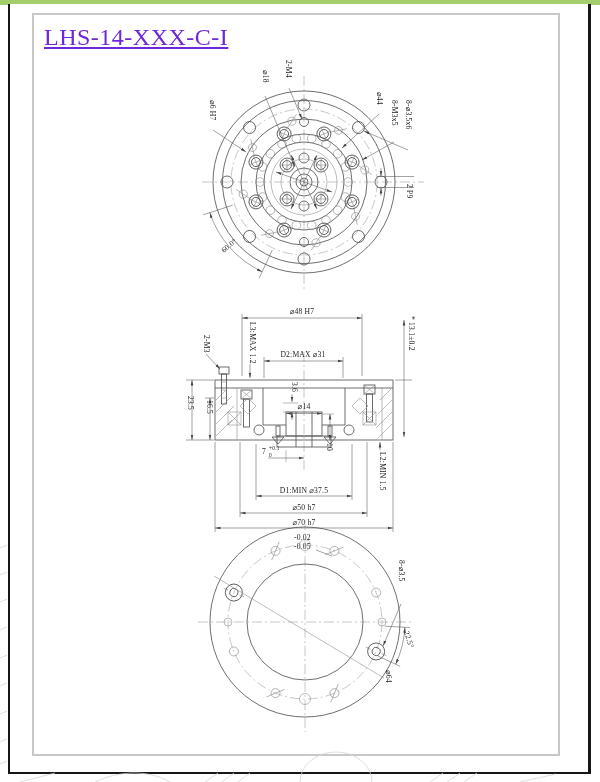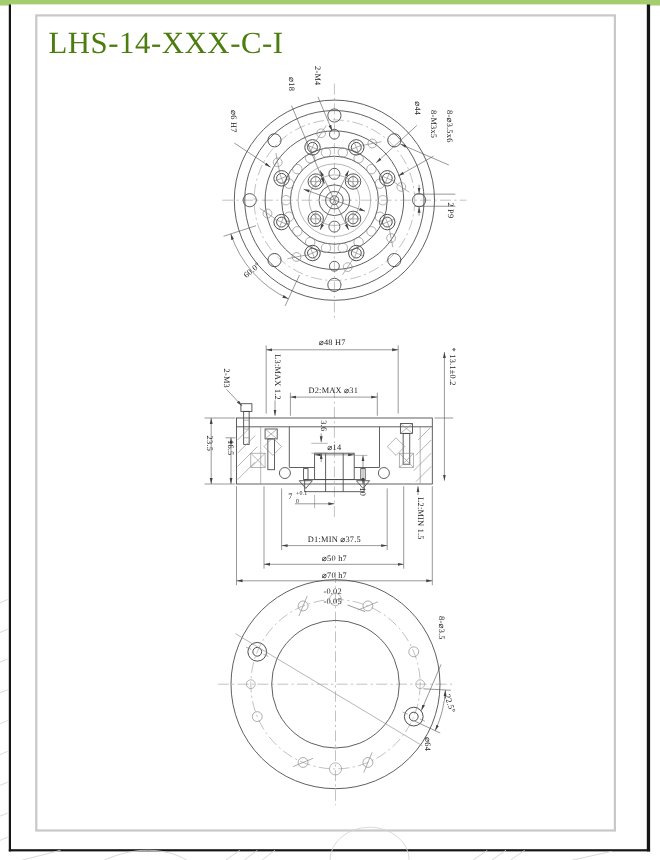--- a/index.html
+++ b/index.html
@@ -2,21 +2,21 @@
 <html><head>
 <meta charset="utf-8">
 <style>
   html,body{margin:0;padding:0;background:#ffffff;}
   body{width:600px;height:782px;position:relative;overflow:hidden;
        font-family:"Liberation Serif","DejaVu Serif",serif;}
   .accent-bar{position:absolute;left:0;top:0;width:600px;height:5px;background:#a4ce6e;}
   .page{position:absolute;left:8px;top:4px;width:578px;height:768px;background:#ffffff;
         border-left:2px solid #161616;border-right:3px solid #161616;border-bottom:2px solid #161616;}
   .frame{position:absolute;left:32px;top:13px;width:524px;height:739px;border:2px solid #c8c8c8;}
-  .title{position:absolute;left:44px;top:24px;font-size:28px;color:#4d7c0f;letter-spacing:.5px;}
+  .title{position:absolute;left:44px;top:24px;font-size:24px;color:#6d28d9;letter-spacing:.5px;text-decoration:underline;}
   svg.overlay{position:absolute;left:0;top:0;}
   .ln{fill:none;stroke:#4a4a4a;stroke-width:.8;}
   .thin{fill:none;stroke:#8f8f8f;stroke-width:.6;}
   .cl{fill:none;stroke:#9a9a9a;stroke-width:.55;stroke-dasharray:10 3 2 3;}
   .dim{fill:none;stroke:#555;stroke-width:.55;}
   .dec{fill:none;stroke:#d5d5d5;stroke-width:.8;}
   .dt{font-family:"Liberation Serif","DejaVu Serif",serif;font-size:7.6px;fill:#222;letter-spacing:.2px;}
   .dts{font-size:5.4px;}
   .mid{text-anchor:middle;}
 </style>

